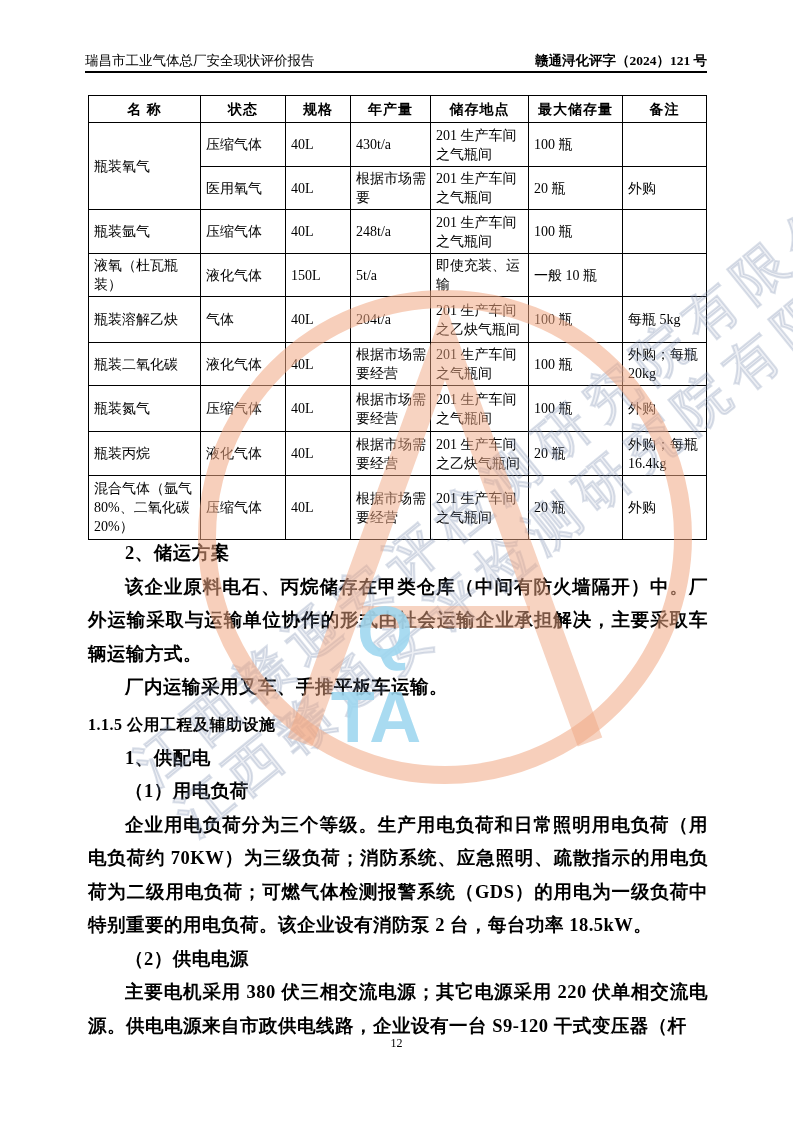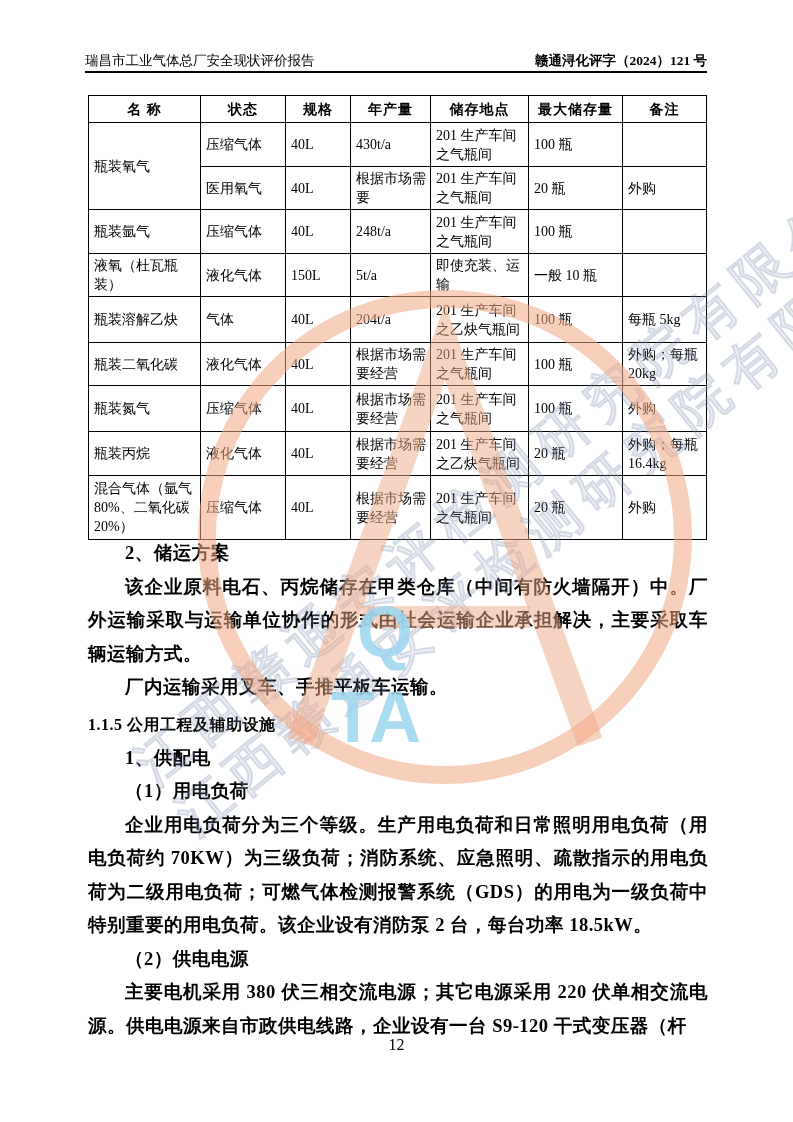--- a/index.html
+++ b/index.html
@@ -19,21 +19,21 @@
   table.gas td{vertical-align:middle;padding:2px 3px 2px 5px;text-align:left;}
   td.vt{vertical-align:top;padding-top:3px;}
   td.vb{vertical-align:bottom;padding-bottom:4px;}
   td.qty{padding-left:9px;}
   
   .content{position:absolute;left:88px;top:537px;width:620px;}
   .content p{margin:0;font-size:18.5px;line-height:33.5px;letter-spacing:0.5px;text-align:justify;font-weight:bold;}
   .content p.ind{text-indent:2em;}
   .content h3{margin:3px 0 0 0;font-size:16px;line-height:34px;font-weight:bold;letter-spacing:0.5px;}
   
-  .page-number{position:absolute;left:0;top:1036px;width:100%;text-align:center;font-size:16px;}
+  .page-number{position:absolute;left:0;top:1036px;width:100%;text-align:center;font-size:12px;}
   
   .watermark{position:absolute;inset:0;pointer-events:none;z-index:3;}
   .wm-seal{position:absolute;left:180px;top:272px;}
   .wm-blue{font-family:"Liberation Sans","DejaVu Sans",sans-serif;font-weight:bold;font-size:72px;fill:#9ed7f0;opacity:0.88;}
   .wm-line{
     position:absolute;white-space:nowrap;font-size:54px;letter-spacing:10px;
     color:rgba(125,145,175,0.14);-webkit-text-stroke:2px rgba(125,145,175,0.28);
     transform-origin:left top;transform:rotate(-39deg);
     font-family:"Liberation Serif","DejaVu Serif",serif;
   }

